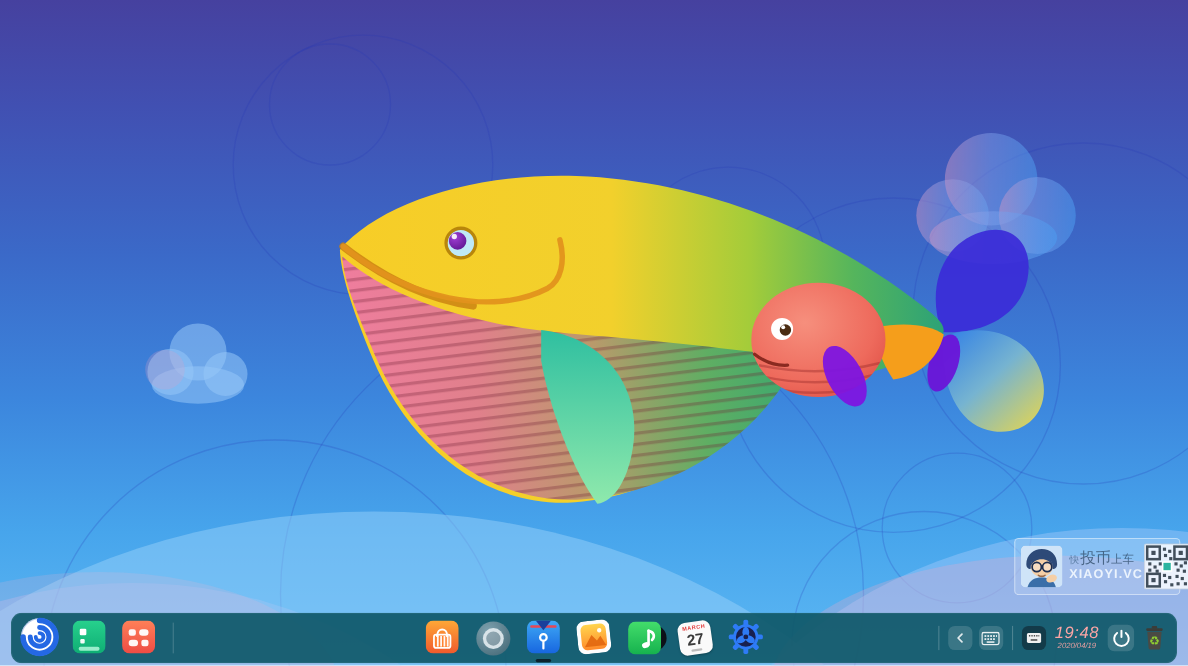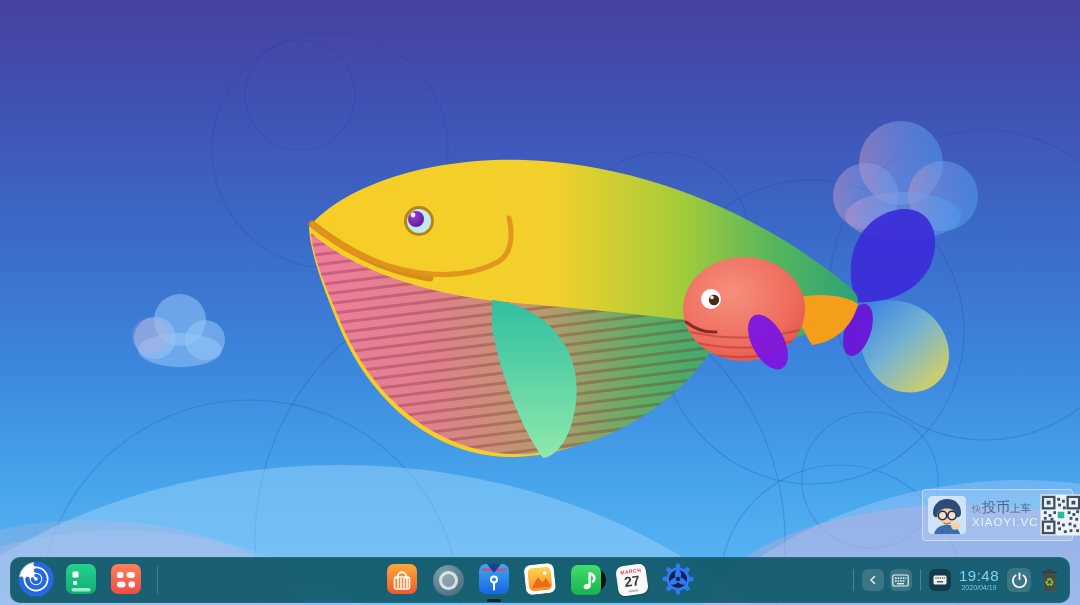--- a/index.html
+++ b/index.html
@@ -21,21 +21,21 @@
     border:1px solid rgba(255,255,255,0.45);
     border-radius:4px;box-sizing:border-box;
     display:flex;align-items:center;gap:6px;padding:4px 5px;
   }
   .wm-avatar{width:38px;height:38px;border-radius:4px;overflow:hidden;flex:none;}
   .wm-text{display:flex;flex-direction:column;justify-content:center;min-width:62px;}
   .wm-line1{display:flex;align-items:baseline;white-space:nowrap;color:#33506e;opacity:.8;line-height:1;}
   .wm-l1-prefix{font-size:9px;color:#4a6f94;margin-right:1px;}
   .wm-l1-main{font-size:14px;font-weight:400;}
   .wm-l1-suffix{font-size:10.5px;}
-  .wm-line2{font-size:11.5px;font-weight:400;letter-spacing:1px;color:rgba(245,250,255,0.88);line-height:1.2;margin-top:2px;}
+  .wm-line2{font-size:11.5px;font-weight:700;letter-spacing:1px;color:rgba(245,250,255,0.88);line-height:1.2;margin-top:2px;}
   .wm-qr{width:42px;height:42px;background:rgba(250,252,255,0.85);border:1px solid rgba(150,170,190,0.4);
     border-radius:2px;box-sizing:border-box;flex:none;}
   
   .dock{
     position:absolute;left:10px;right:10px;bottom:2px;height:46px;
     background:rgba(15,88,104,0.92);
     border:1px solid rgba(255,255,255,0.06);
     border-radius:10px;box-sizing:border-box;
   }
   .dock-group{position:absolute;top:50%;transform:translateY(-50%);display:flex;align-items:center;}
@@ -53,22 +53,22 @@
   .dock-sep{width:1px;height:28px;background:rgba(255,255,255,0.18);margin:0 3px;}
   .tray-sep{width:1px;height:22px;background:rgba(255,255,255,0.22);margin:0 2px;}
   .tray-btn{
     width:22px;height:22px;border-radius:6px;border:none;padding:0;cursor:pointer;
     background:rgba(255,255,255,0.14);display:flex;align-items:center;justify-content:center;
   }
   .tray-btn.dark{background:rgba(12,22,32,0.5);}
   .tray-btn.power{width:24px;height:24px;}
   .trash-btn{width:24px;height:26px;background:none;border:none;padding:0;cursor:pointer;
     display:flex;align-items:center;justify-content:center;}
-  .clock{display:flex;flex-direction:column;align-items:center;color:#7dd3fc;cursor:pointer;
-    background:none;border:none;padding:0 2px;min-width:44px;}
+  .clock{display:flex;flex-direction:column;align-items:center;color:#fca5a5;cursor:pointer;
+    background:none;border:none;padding:0 2px;min-width:44px;font-style:italic;}
   .clock-time{font-size:15px;line-height:1.05;font-weight:500;letter-spacing:.5px;}
   .clock-date{font-size:7px;line-height:1.2;opacity:.9;}
   
   .lens{width:31px;height:31px;border-radius:50%;
     background:radial-gradient(circle at 35% 28%,rgba(195,205,214,0.6),rgba(88,102,112,0.62));
     display:flex;align-items:center;justify-content:center;}
   .lens-inner{width:13px;height:13px;border-radius:50%;
     border:3px solid rgba(230,238,242,0.85);background:rgba(168,178,186,0.5);}
   
   .cal{width:30px;height:30px;background:#fafafa;border-radius:7px;transform:rotate(-8deg);

